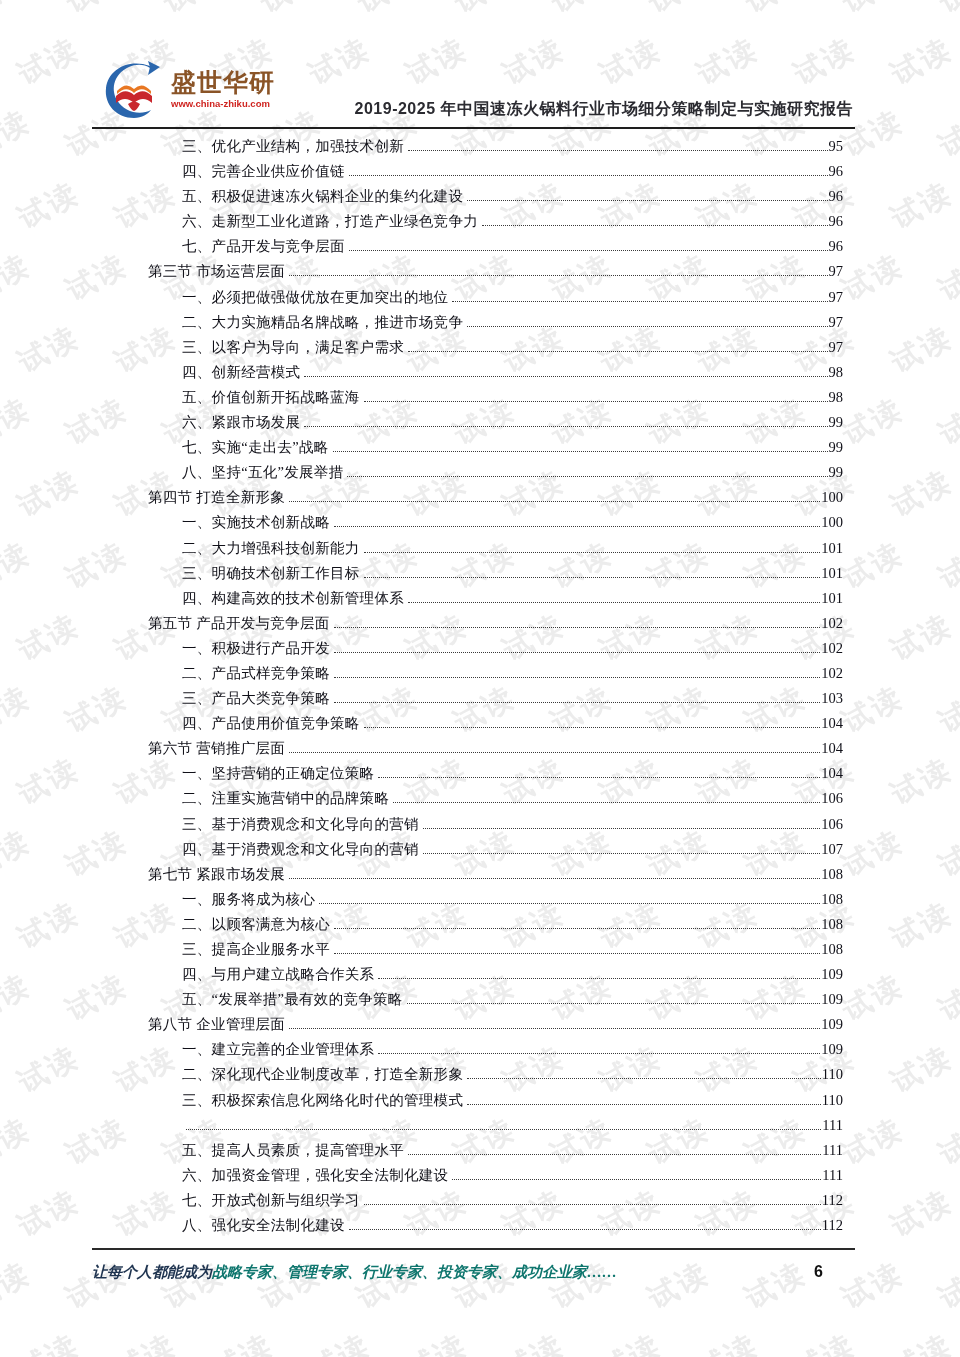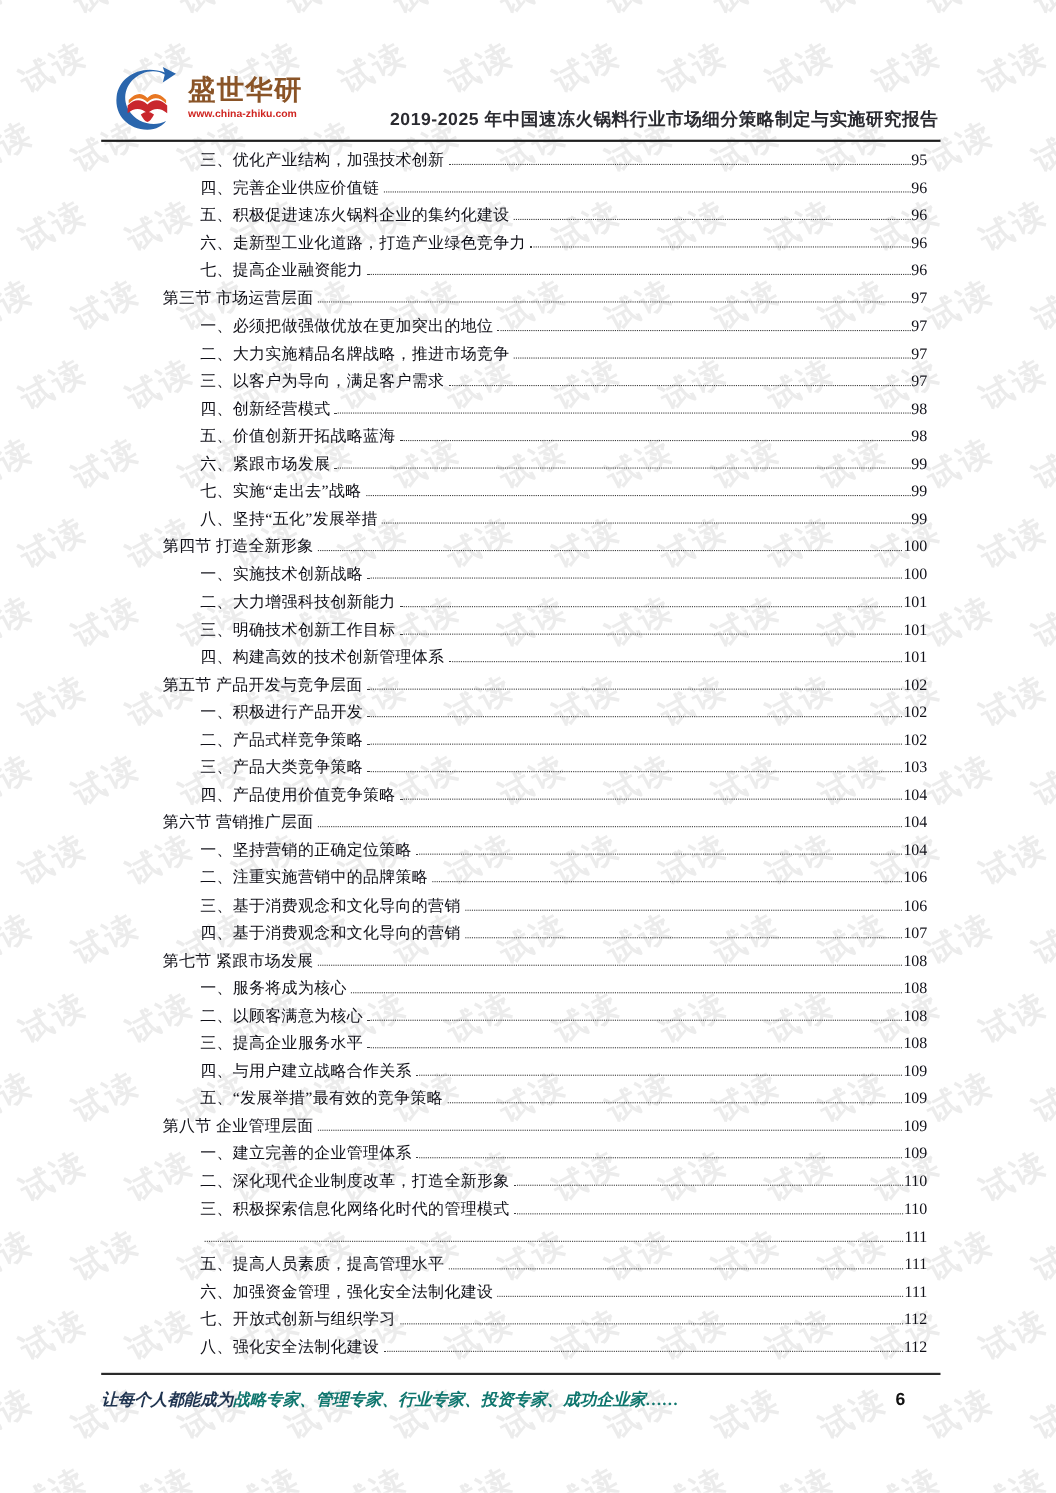--- a/index.html
+++ b/index.html
@@ -336,21 +336,21 @@
     <span class="toc-label">五、积极促进速冻火锅料企业的集约化建设</span>
     <span class="toc-leader"></span>
     <span class="toc-page">96</span>
   </div>
       <div class="toc-row sub">
     <span class="toc-label">六、走新型工业化道路，打造产业绿色竞争力</span>
     <span class="toc-leader"></span>
     <span class="toc-page">96</span>
   </div>
       <div class="toc-row sub">
-    <span class="toc-label">七、提高企业融资能力</span>
+    <span class="toc-label">七、产品开发与竞争层面</span>
     <span class="toc-leader"></span>
     <span class="toc-page">96</span>
   </div>
       <div class="toc-row section">
     <span class="toc-label">第三节 市场运营层面</span>
     <span class="toc-leader"></span>
     <span class="toc-page">97</span>
   </div>
       <div class="toc-row sub">
     <span class="toc-label">一、必须把做强做优放在更加突出的地位</span>

